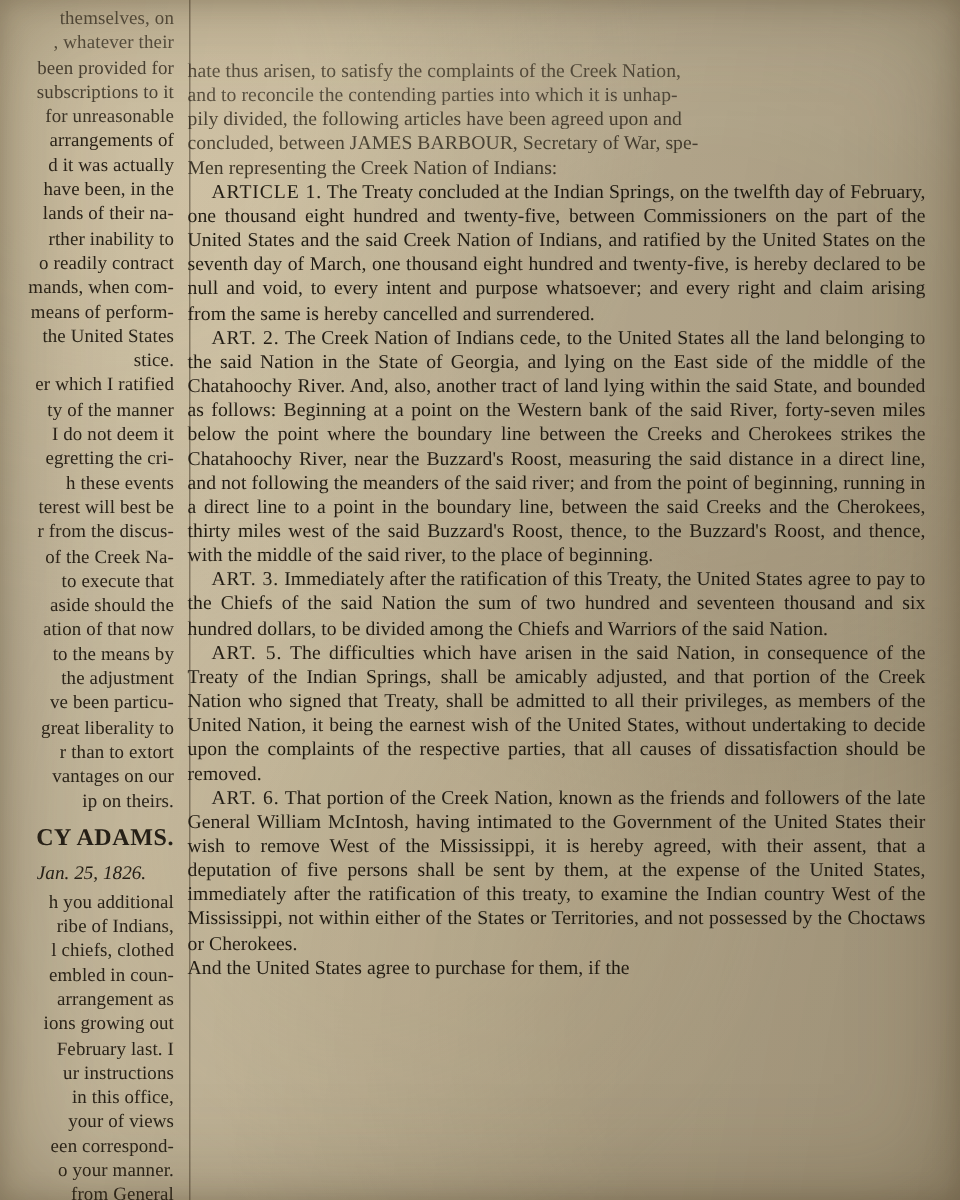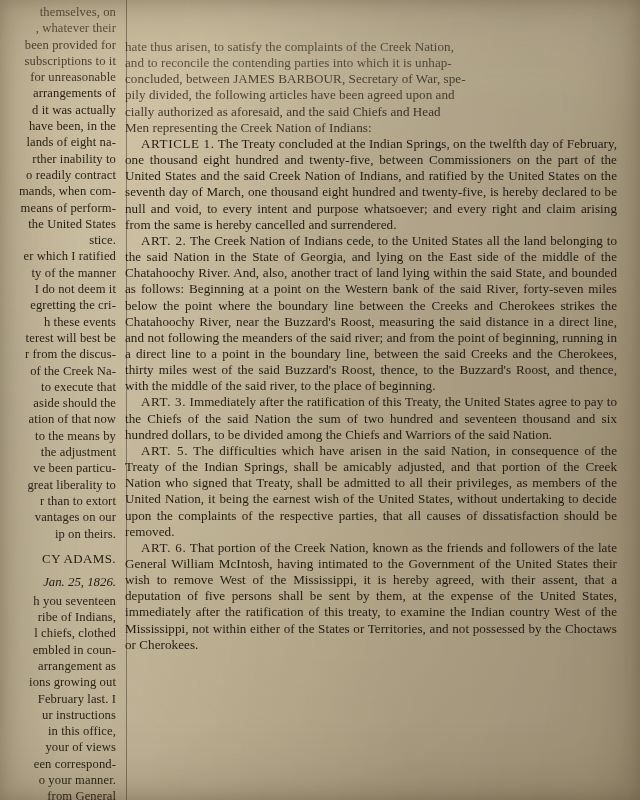--- a/index.html
+++ b/index.html
@@ -73,29 +73,29 @@
     font-size: 12.6px;
     line-height: 16.3px;
     text-align: right;
     letter-spacing: .1px;
     margin: 0;
     white-space: nowrap;
     color: #2a2319;
   }
   .sig {
     text-align: right;
-    font-size: 13px;
-    font-weight: normal;
+    font-size: 16px;
+    font-weight: bold;
     letter-spacing: .4px;
     line-height: 19px;
     margin: 7px 0 6px 0;
     white-space: nowrap;
   }
   .dateline {
-    text-align: right;
+    text-align: center;
     font-size: 12.8px;
     font-style: italic;
     line-height: 17px;
     margin: 6px 0 2px 0;
     white-space: nowrap;
   }
 
   
   .body p {
     margin: 0;
@@ -131,21 +131,21 @@
 
   <div class="col" id="col-left">
     <p class="frag fade1">themselves, on</p>
     <p class="frag fade1">, whatever their</p>
     <p class="frag fade2">been provided for</p>
     <p class="frag fade2">subscriptions to it</p>
     <p class="frag fade3">for unreasonable</p>
     <p class="frag">arrangements of</p>
     <p class="frag">d it was actually</p>
     <p class="frag">have been, in the</p>
-    <p class="frag">lands of eight na-</p>
+    <p class="frag">lands of their na-</p>
     <p class="frag">rther inability to</p>
     <p class="frag">o readily contract</p>
     <p class="frag">mands, when com-</p>
     <p class="frag">means of perform-</p>
     <p class="frag">the United States</p>
     <p class="frag">stice.</p>
     <p class="frag">er which I ratified</p>
     <p class="frag">ty of the manner</p>
     <p class="frag">I do not deem it</p>
     <p class="frag">egretting the cri-</p>
@@ -160,21 +160,21 @@
     <p class="frag">the adjustment</p>
     <p class="frag">ve been particu-</p>
     <p class="frag">great liberality to</p>
     <p class="frag">r than to extort</p>
     <p class="frag">vantages on our</p>
     <p class="frag">ip on theirs.</p>
 
     <p class="sig">CY ADAMS.</p>
     <p class="dateline">Jan. 25, 1826.</p>
 
-    <p class="frag">h you seventeen</p>
+    <p class="frag">h you additional</p>
     <p class="frag">ribe of Indians,</p>
     <p class="frag">l chiefs, clothed</p>
     <p class="frag">embled in coun-</p>
     <p class="frag">arrangement as</p>
     <p class="frag">ions growing out</p>
     <p class="frag">February last. I</p>
     <p class="frag">ur instructions</p>
     <p class="frag"> in this office,</p>
     <p class="frag">your of views</p>
     <p class="frag">een correspond-</p>
@@ -182,34 +182,34 @@
     <p class="frag">from General</p>
 
   </div>
 
   <div id="col-rule"></div>
 
   <div class="col" id="col-right">
     <div class="body">
       <p class="top-cut fade1">hate thus arisen, to satisfy the complaints of the Creek Nation,</p>
       <p class="top-cut fade1">and to reconcile the contending parties into which it is unhap-</p>
+      <p class="top-cut fade2">pily divided, the following articles have been agreed upon and</p>
       <p class="top-cut fade2">concluded, between JAMES BARBOUR, Secretary of War, spe-</p>
-      <p class="top-cut fade2">pily divided, the following articles have been agreed upon and</p>
-      <p class="top-cut fade3">cially authorized as aforesaid, and the said Chiefs and Head</p>
       <p class="top-cut fade3">Men representing the Creek Nation of Indians:</p>
 
       <p class="indent"><span class="art-label">ARTICLE 1.</span> <span>The Treaty concluded at the Indian Springs, on the twelfth day of February, one thousand eight hundred and twenty-five, between Commissioners on the part of the United States and the said Creek Nation of Indians, and ratified by the United States on the seventh day of March, one thousand eight hundred and twenty-five, is hereby declared to be null and void, to every intent and purpose whatsoever; and every right and claim arising from the same is hereby cancelled and surrendered.</span></p>
 
       <p class="indent"><span class="art-label">ART. 2.</span> <span>The Creek Nation of Indians cede, to the United States all the land belonging to the said Nation in the State of Georgia, and lying on the East side of the middle of the Chatahoochy River. And, also, another tract of land lying within the said State, and bounded as follows: Beginning at a point on the Western bank of the said River, forty-seven miles below the point where the boundary line between the Creeks and Cherokees strikes the Chatahoochy River, near the Buzzard's Roost, measuring the said distance in a direct line, and not following the meanders of the said river; and from the point of beginning, running in a direct line to a point in the boundary line, between the said Creeks and the Cherokees, thirty miles west of the said Buzzard's Roost, thence, to the Buzzard's Roost, and thence, with the middle of the said river, to the place of beginning.</span></p>
 
       <p class="indent"><span class="art-label">ART. 3.</span> <span>Immediately after the ratification of this Treaty, the United States agree to pay to the Chiefs of the said Nation the sum of two hundred and seventeen thousand and six hundred dollars, to be divided among the Chiefs and Warriors of the said Nation.</span></p>
 
 
       <p class="indent"><span class="art-label">ART. 5.</span> <span>The difficulties which have arisen in the said Nation, in consequence of the Treaty of the Indian Springs, shall be amicably adjusted, and that portion of the Creek Nation who signed that Treaty, shall be admitted to all their privileges, as members of the United Nation, it being the earnest wish of the United States, without undertaking to decide upon the complaints of the respective parties, that all causes of dissatisfaction should be removed.</span></p>
 
       <p class="indent"><span class="art-label">ART. 6.</span> <span>That portion of the Creek Nation, known as the friends and followers of the late General William McIntosh, having intimated to the Government of the United States their wish to remove West of the Mississippi, it is hereby agreed, with their assent, that a deputation of five persons shall be sent by them, at the expense of the United States, immediately after the ratification of this treaty, to examine the Indian country West of the Mississippi, not within either of the States or Territories, and not possessed by the Choctaws or Cherokees.</span></p>
 
+      <p>And the United States agree to purchase for them, if the</p>
     </div>
   </div>
 
   <div id="grain"></div>
   <div id="vignette"></div>
 </div>
 
 </body></html>

